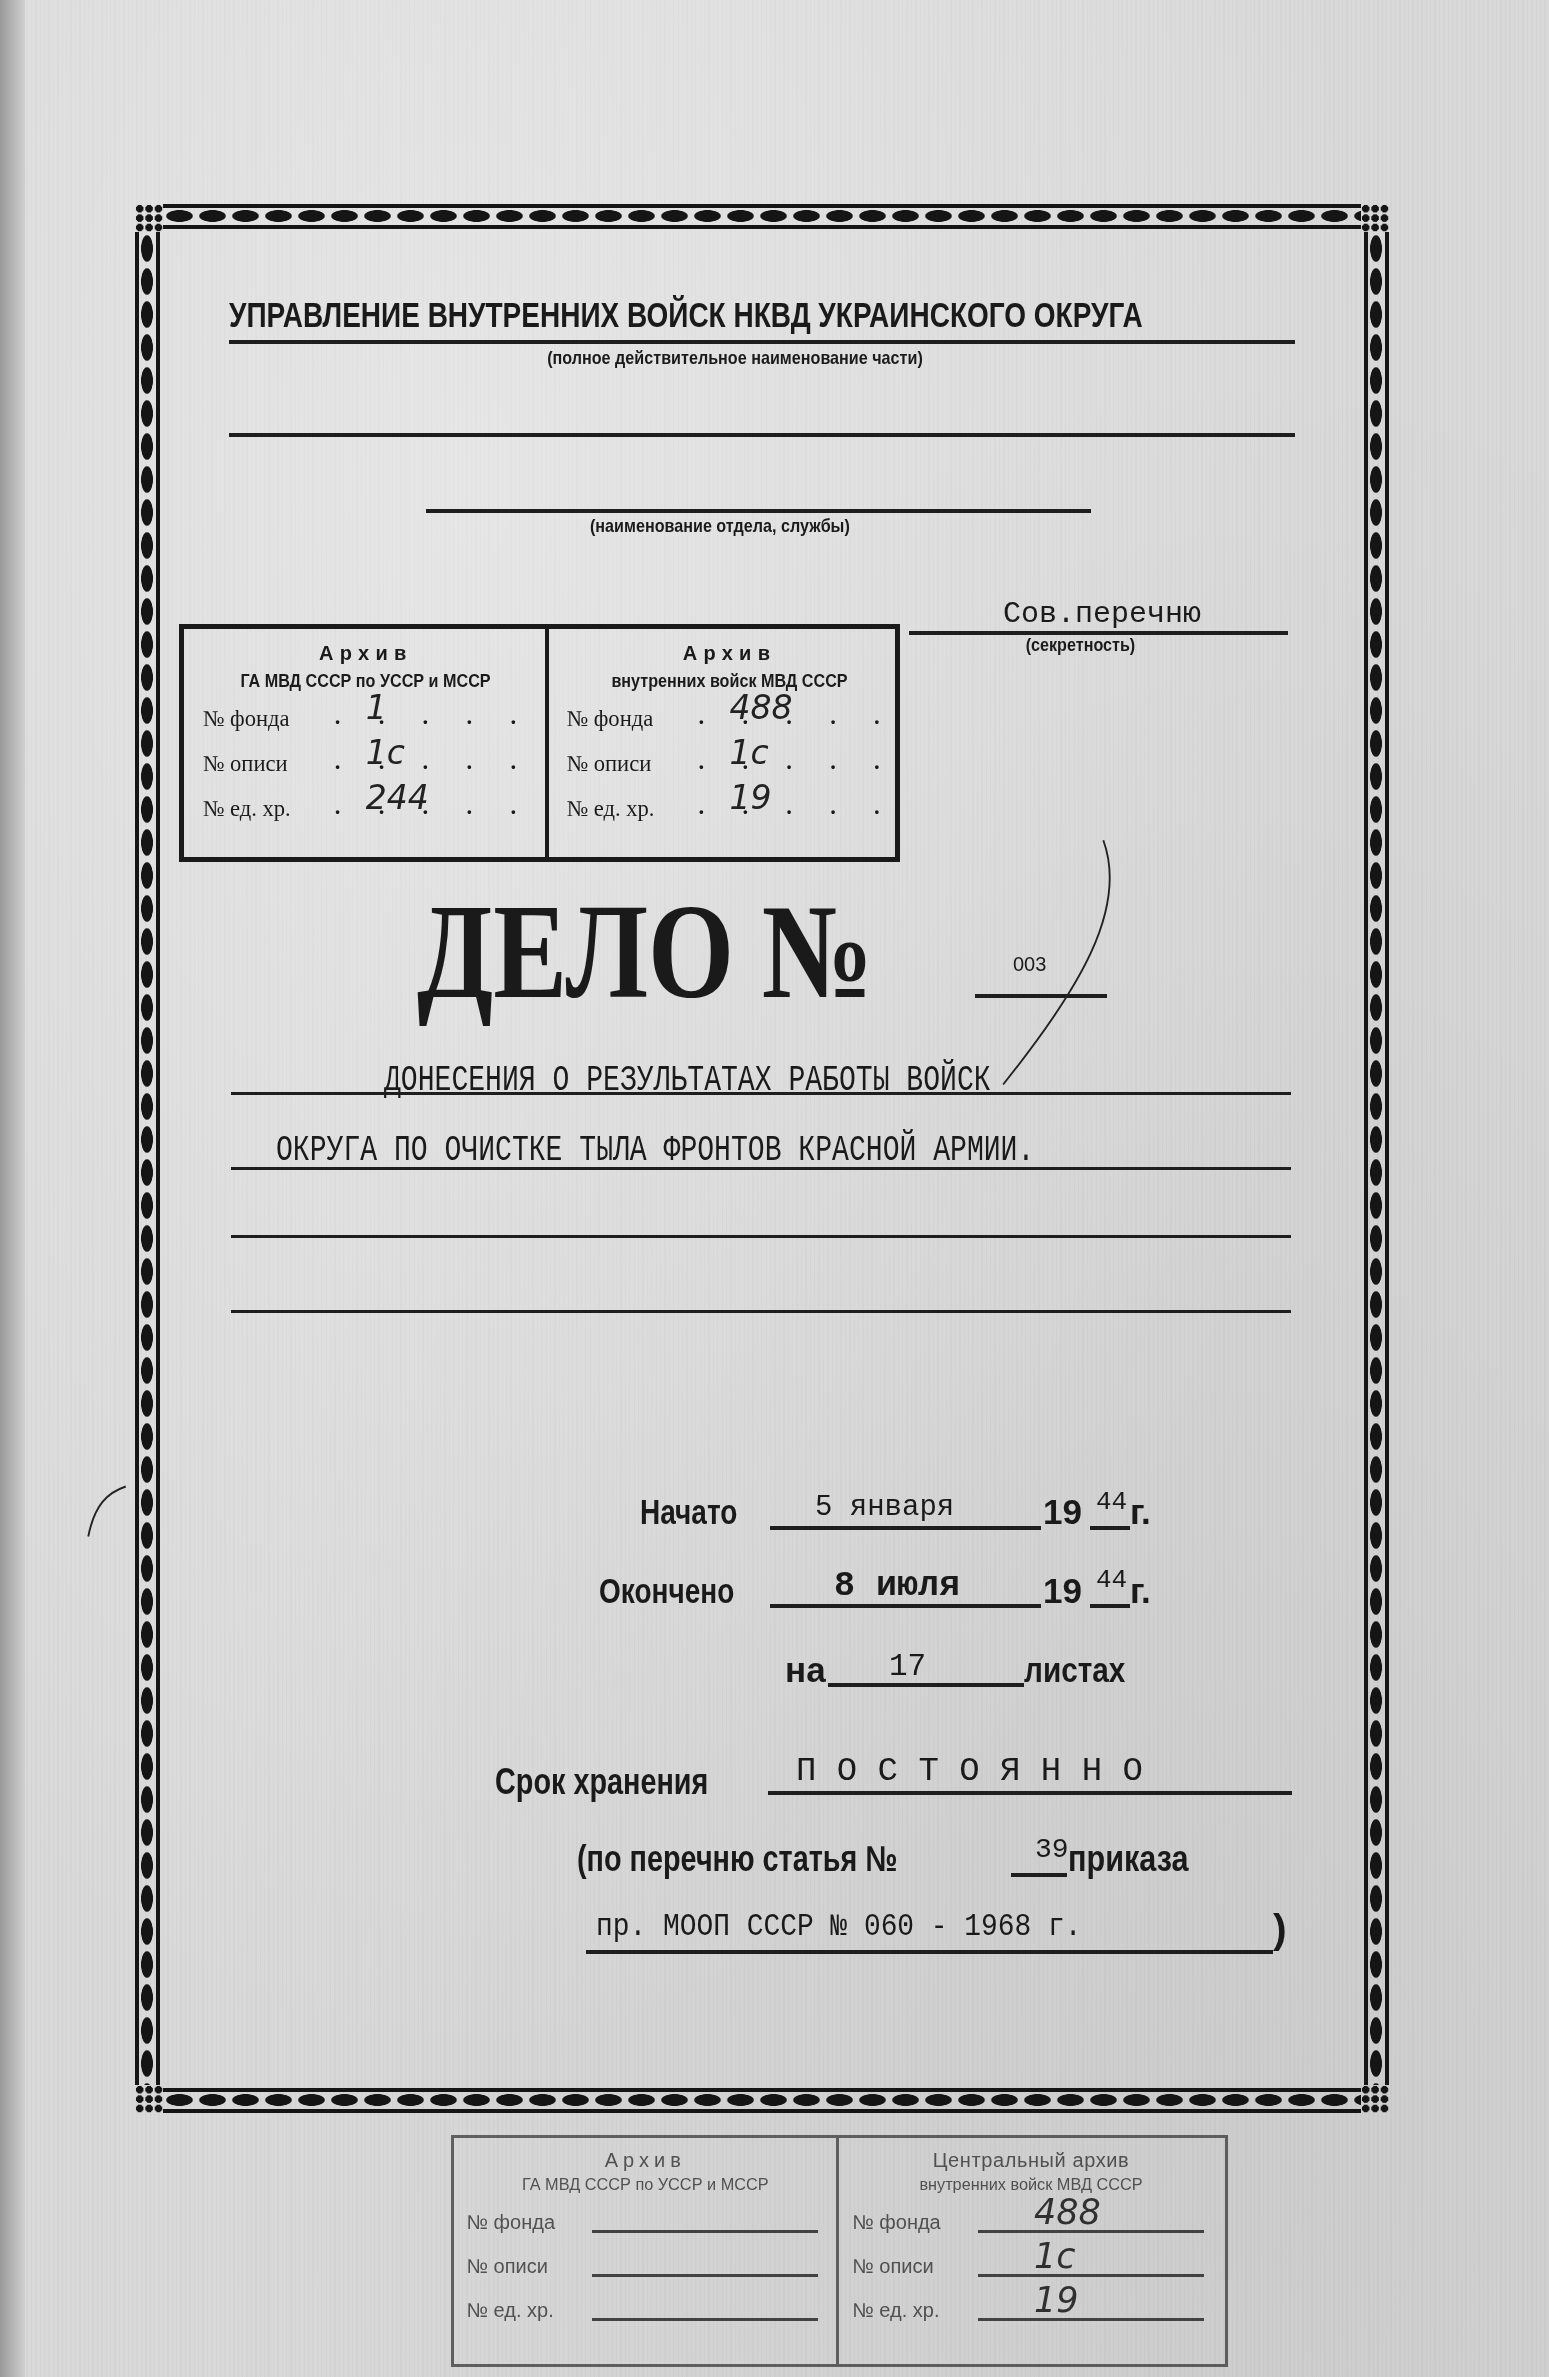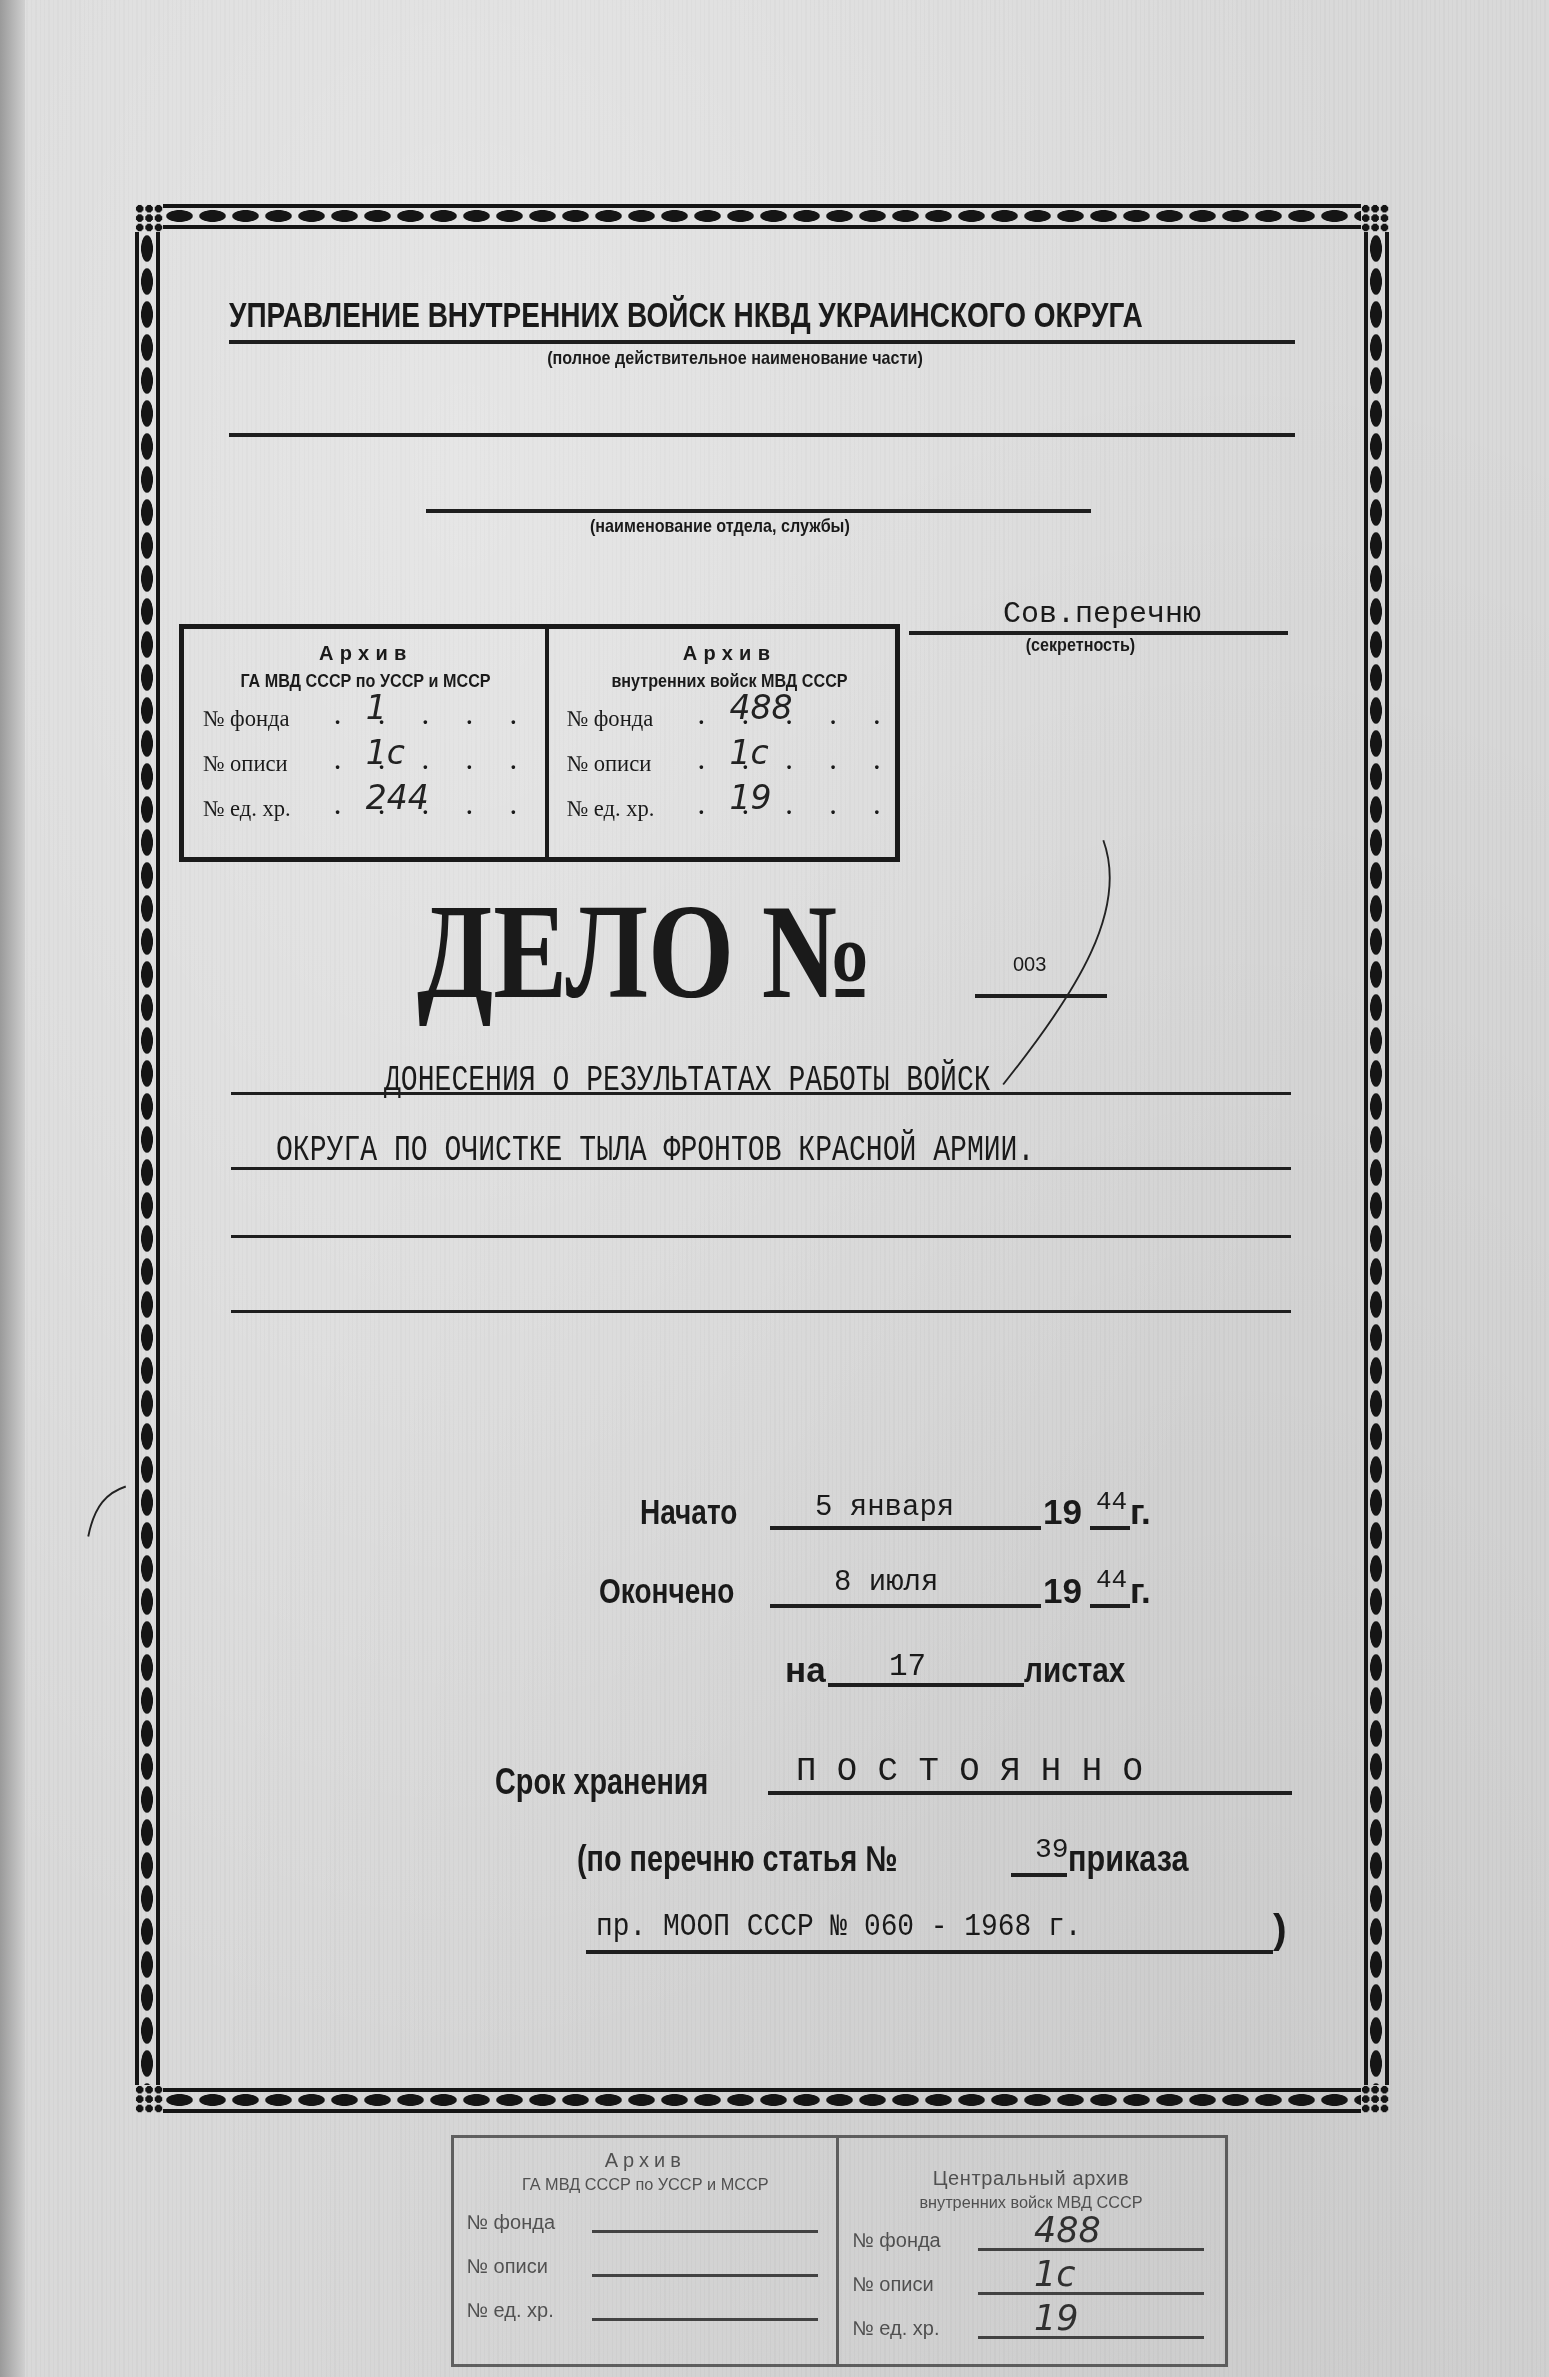--- a/index.html
+++ b/index.html
@@ -48,21 +48,21 @@
   .stamp .row{position:relative;height:45px;font-size:22.6px;margin-left:12.5px;}
   .stamp .row .lbl{position:absolute;left:0;bottom:5px;}
   .stamp .row .dots{position:absolute;left:132px;bottom:6.3px;letter-spacing:16.3px;font-weight:bold;}
   .stamp .row .val{position:absolute;left:163px;bottom:10px;font-size:33px;}
 
   
   .stamp2{position:absolute;left:451px;top:2135px;width:777px;height:232px;border:3.1px solid rgba(30,30,30,0.75);box-sizing:border-box;opacity:0.85;}
   .stamp2 .divider{position:absolute;left:382px;top:0;bottom:0;width:2.5px;background:rgba(30,30,30,0.75);}
   .stamp2 .col{position:absolute;top:11.3px;width:370px;font-family:"Liberation Sans",sans-serif;color:#3a3a3a;}
   .stamp2 .col.l{left:6.3px;}
-  .stamp2 .col.r{left:392px;margin-top:18px;}
+  .stamp2 .col.r{left:392px;}
   .stamp2 .hdr{text-align:center;font-size:20px;letter-spacing:5px;}
   .stamp2 .sub{text-align:center;font-size:16.3px;margin-top:2.5px;}
   .stamp2 .row{position:relative;height:44px;font-size:20px;}
   .stamp2 .row .lbl{position:absolute;left:6.3px;bottom:3.8px;}
   .stamp2 .row .line{position:absolute;left:132px;right:12.5px;bottom:5px;height:2.5px;background:#2a2a2a;}
   .stamp2 .row .val{position:absolute;left:188px;bottom:6.3px;font-size:35px;color:#151515;}
 </style>
 </head>
 <body>
 
@@ -147,21 +147,21 @@
 
   <div class="ink condensed" style="left:640px;top:1492px;font-size:35px;transform:scaleX(0.8);transform-origin:left;">Начато</div>
   <div class="ink typed" style="left:815px;top:1491px;font-size:29px;">5 января</div>
   <div class="rule" style="left:770px;top:1526px;width:271px;"></div>
   <div class="ink condensed" style="left:1043px;top:1492px;font-size:35px;">19</div>
   <div class="ink typed" style="left:1096px;top:1487px;font-size:26px;">44</div>
   <div class="rule" style="left:1090px;top:1526px;width:40px;"></div>
   <div class="ink condensed" style="left:1130px;top:1492px;font-size:35px;">г.</div>
 
   <div class="ink condensed" style="left:599px;top:1571px;font-size:35px;transform:scaleX(0.8);transform-origin:left;">Окончено</div>
-  <div class="ink typed" style="left:834px;top:1566px;font-size:29px;">8 июля</div>
+  <div class="ink typed" style="left:834px;top:1566px;font-size:35px;font-weight:bold;">8 июля</div>
   <div class="rule" style="left:770px;top:1604px;width:271px;"></div>
   <div class="ink condensed" style="left:1043px;top:1571px;font-size:35px;">19</div>
   <div class="ink typed" style="left:1096px;top:1565px;font-size:26px;">44</div>
   <div class="rule" style="left:1090px;top:1604px;width:40px;"></div>
   <div class="ink condensed" style="left:1130px;top:1571px;font-size:35px;">г.</div>
 
   <div class="ink condensed" style="left:785px;top:1650px;font-size:35px;">на</div>
   <div class="ink typed" style="left:889px;top:1649px;font-size:31px;">17</div>
   <div class="rule" style="left:828px;top:1683px;width:196px;"></div>
   <div class="ink condensed" style="left:1024px;top:1650px;font-size:35px;transform:scaleX(0.85);transform-origin:left;">листах</div>

